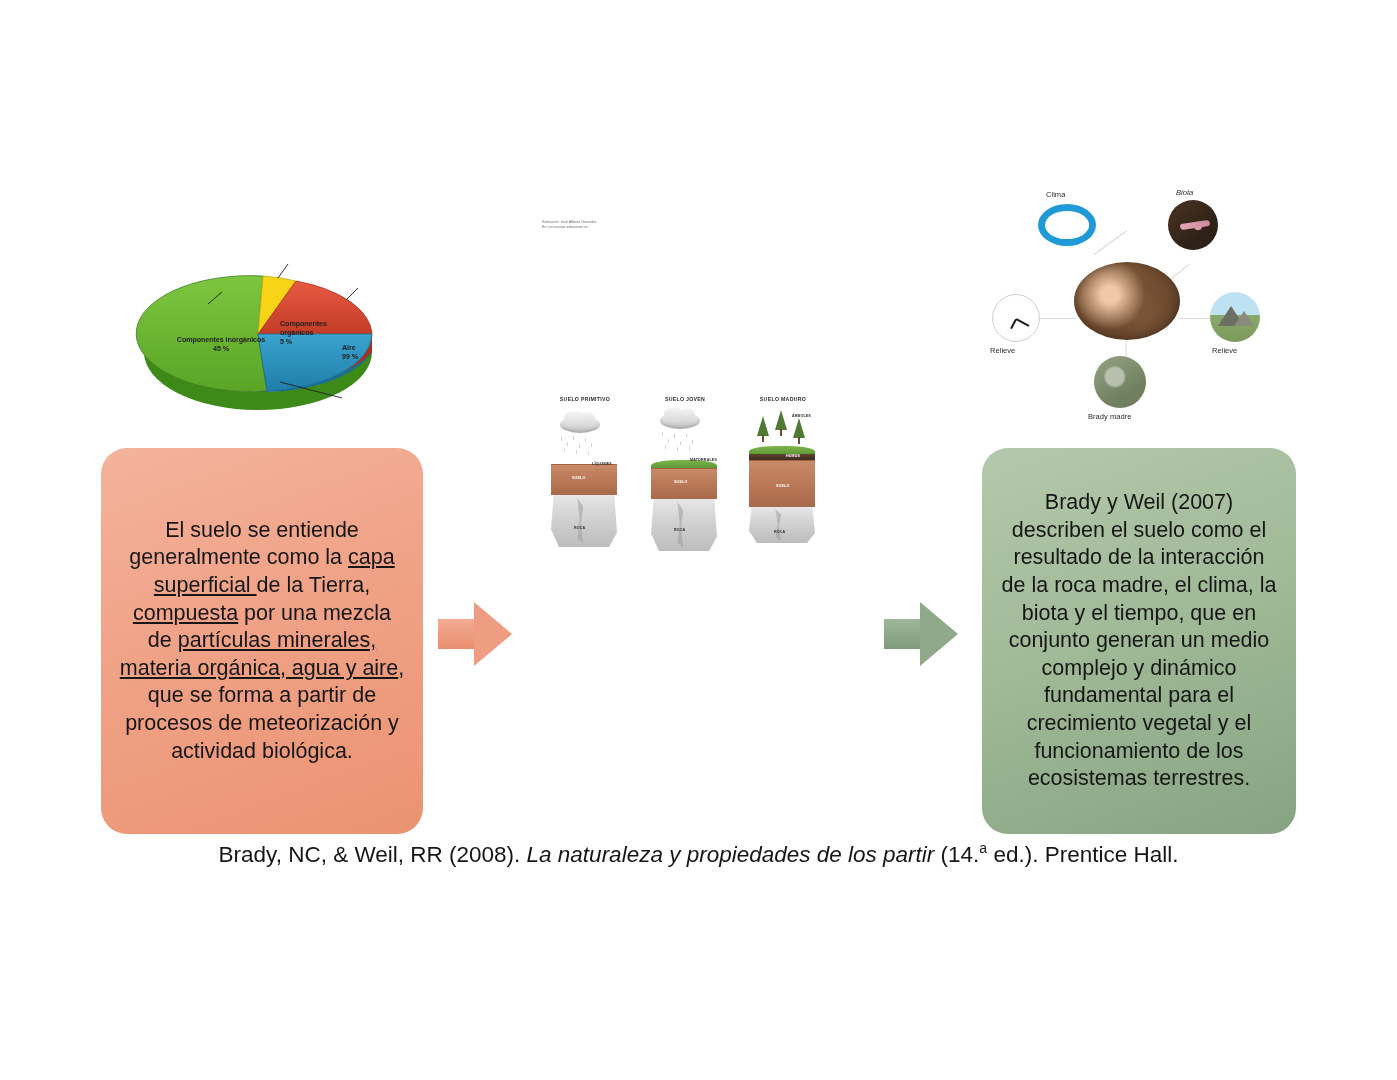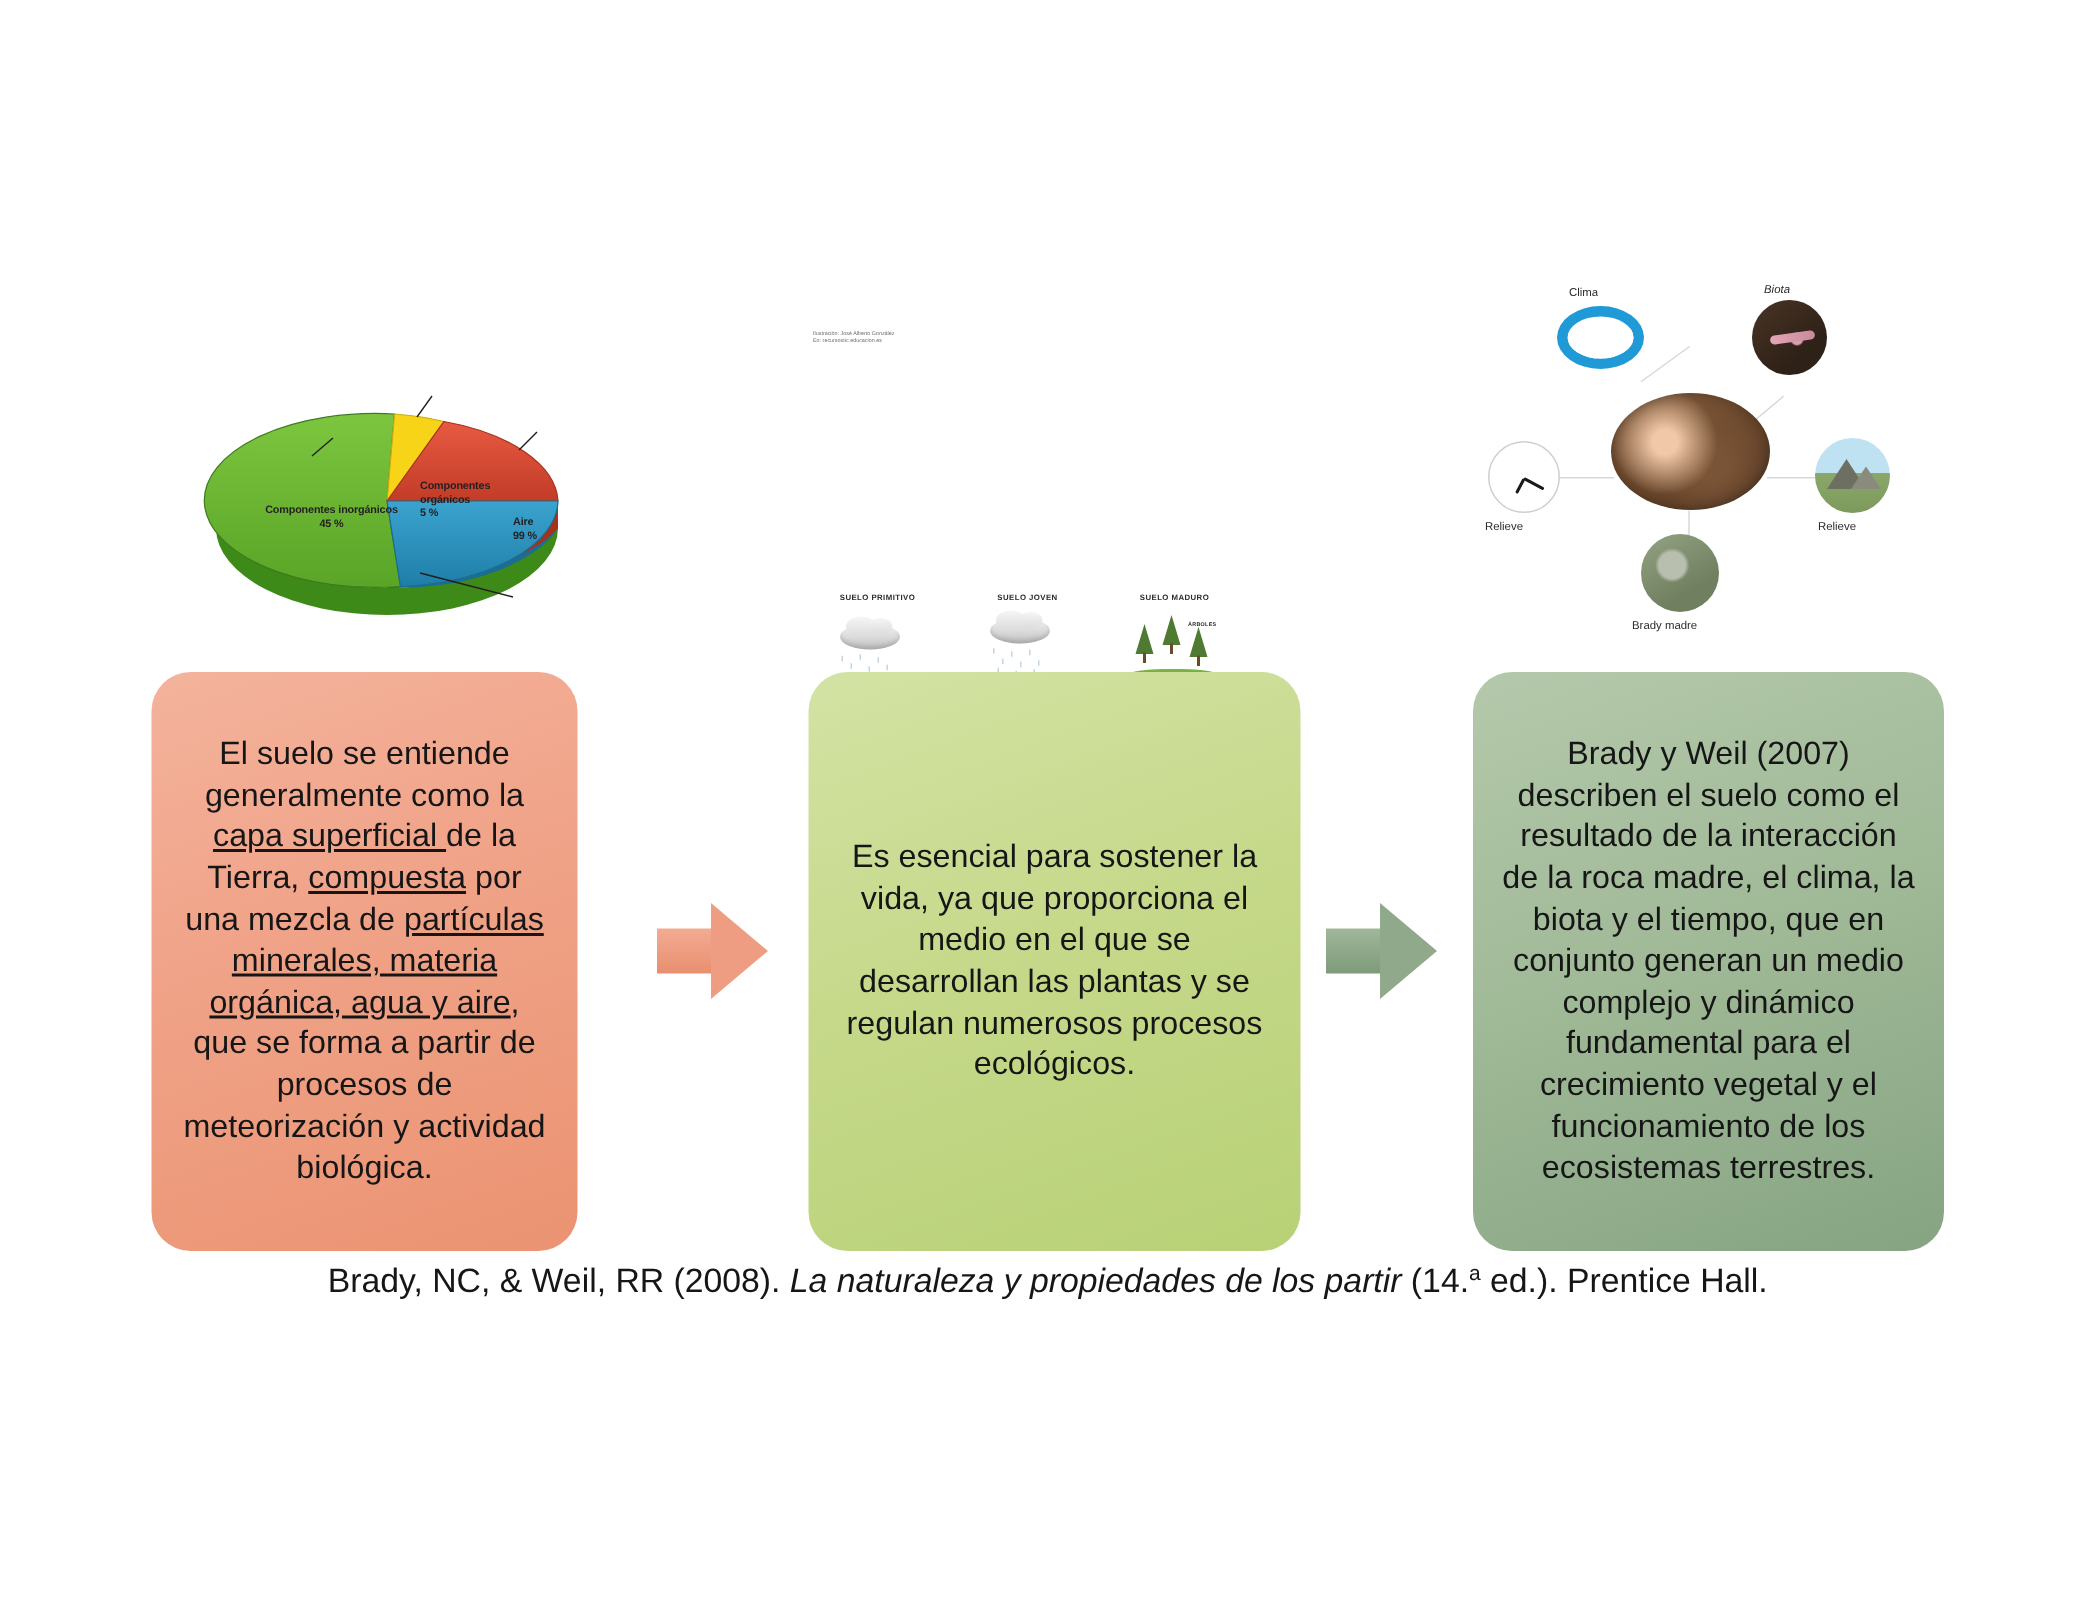--- a/index.html
+++ b/index.html
@@ -242,21 +242,21 @@
     text-align: center;
     color: #161616;
     font-size: 21.5px;
     line-height: 1.285;
     font-family: "Liberation Sans", sans-serif;
   }
   .card .txt { display:block; width:100%; }
   .card u { text-decoration: underline; text-underline-offset: 1.5px; }
 
   .card.c1 {
-    left: 101px; top: 448px; width: 284px; height: 386px;
+    left: 101px; top: 448px; width: 322px; height: 386px;
     background: linear-gradient(160deg,#f4b39c 0%, #f0a388 42%, #eb9372 100%);
   }
   .card.c2 {
     left: 539px; top: 448px; width: 328px; height: 386px;
     background: linear-gradient(160deg,#d3e3a4 0%, #c6d98b 45%, #b8d176 100%);
   }
   .card.c3 {
     left: 982px; top: 448px; width: 314px; height: 386px;
     background: linear-gradient(160deg,#b4c9ab 0%, #a0b997 48%, #86a482 100%);
   }
@@ -446,23 +446,20 @@
 
   <div class="card c1">
     <span class="txt">El suelo se entiende generalmente como la <u>capa superficial </u>de la Tierra, <u>compuesta</u> por una mezcla de <u>partículas minerales, materia orgánica, agua y aire</u>, que se forma a partir de procesos de meteorización y actividad biológica.</span>
   </div>
 
   <div class="arrow a1">
     <div class="shaft"></div>
       <div class="head"></div>
   </div>
 
-  <div class="card c2">
-    <span class="txt">Es esencial para sostener la vida, ya que proporciona el medio en el que se desarrollan las plantas y se regulan numerosos procesos ecológicos.</span>
-  </div>
 
   <div class="arrow a2">
     <div class="shaft"></div>
       <div class="head"></div>
   </div>
 
   <div class="card c3">
     <span class="txt">Brady y Weil (2007) describen el suelo como el resultado de la interacción de la roca madre, el clima, la biota y el tiempo, que en conjunto generan un medio complejo y dinámico fundamental para el crecimiento vegetal y el funcionamiento de los ecosistemas terrestres.</span>
   </div>
 </div>

